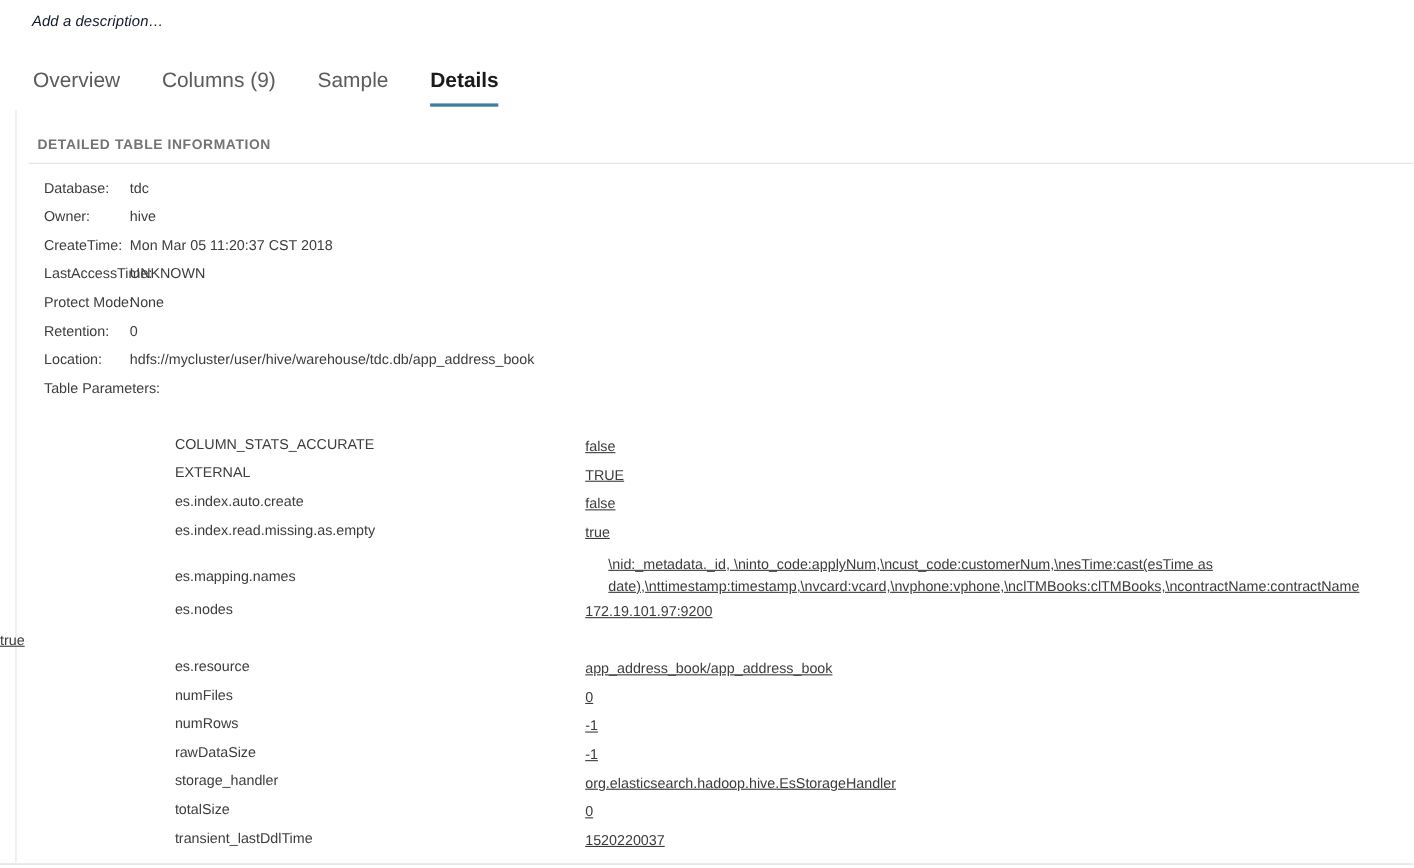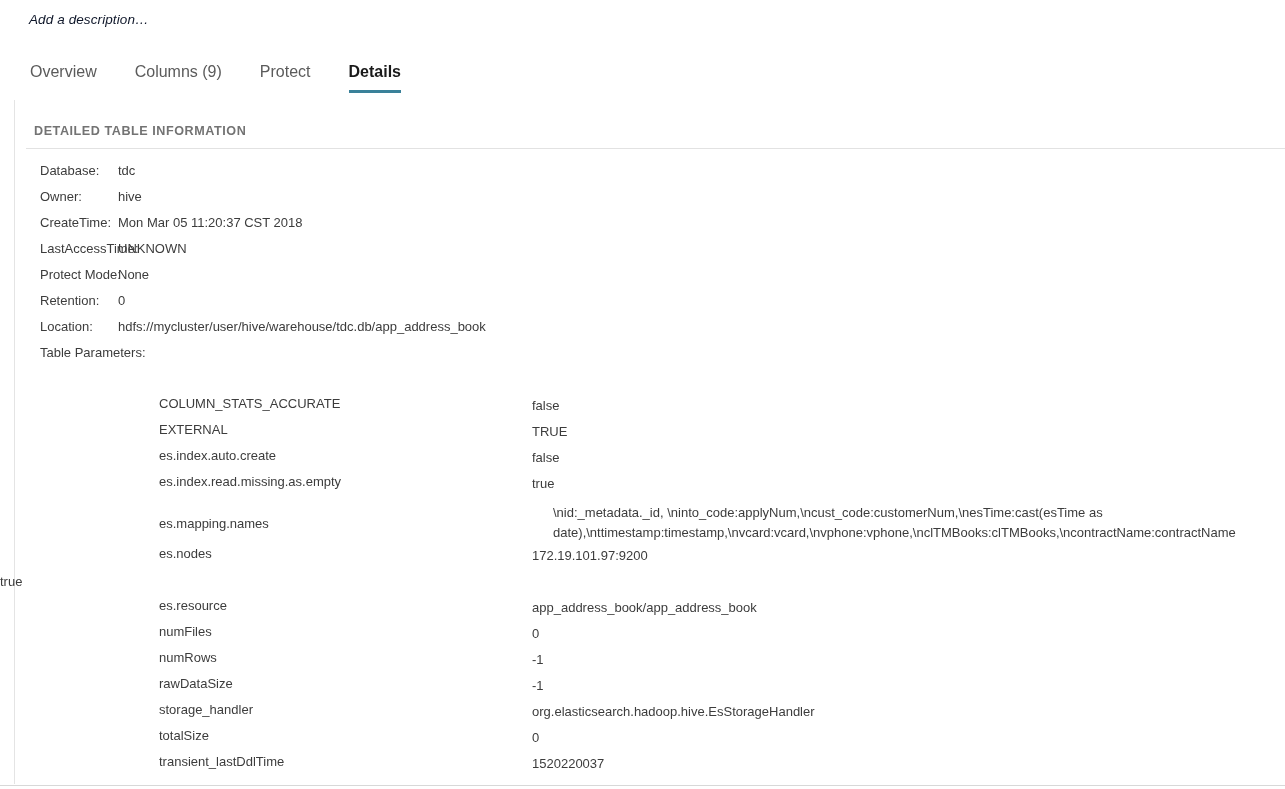--- a/index.html
+++ b/index.html
@@ -49,21 +49,21 @@
     cursor: text;
   }
   .tabs {
     position: absolute;
     left: 30px;
     top: 63px;
     display: flex;
     align-items: flex-start;
   }
   .tab {
-    font-size: 16px;
+    font-size: 19px;
     color: #5b5b5b;
     padding: 0 0 9px 0;
     margin-right: 38px;
     border-bottom: 3px solid transparent;
     cursor: pointer;
     white-space: nowrap;
   }
   .tab:last-child { margin-right: 0; }
   .tab.active {
     color: #1a1a1a;
@@ -133,39 +133,40 @@
     width: 532px;
     padding-left: 159px;
     box-sizing: border-box;
     white-space: nowrap;
   }
   .param-val {
     flex: 1;
     padding-right: 34px;
     line-height: 20px;
     word-break: break-word;
+    text-decoration: underline;
   }
   .param-val.wrap {
     max-width: 690px;
   }
 </style>
 </head>
 <body>
 
 <div class="page">
 
   <div class="left-rule"></div>
   <div class="bottom-rule"></div>
 
   <div class="description">Add a description…</div>
 
   <div class="tabs" id="tab-bar">
       <div class="tab">Overview</div>
       <div class="tab">Columns (9)</div>
-      <div class="tab">Protect</div>
+      <div class="tab">Sample</div>
       <div class="tab active">Details</div>
     </div>
 
   <div class="section-title">DETAILED TABLE INFORMATION</div>
   <div class="section-rule"></div>
 
   <div class="info-table" id="info-table">
       <div class="info-row">
         <div class="info-label">Database:</div>
         <div class="info-value">tdc</div>

